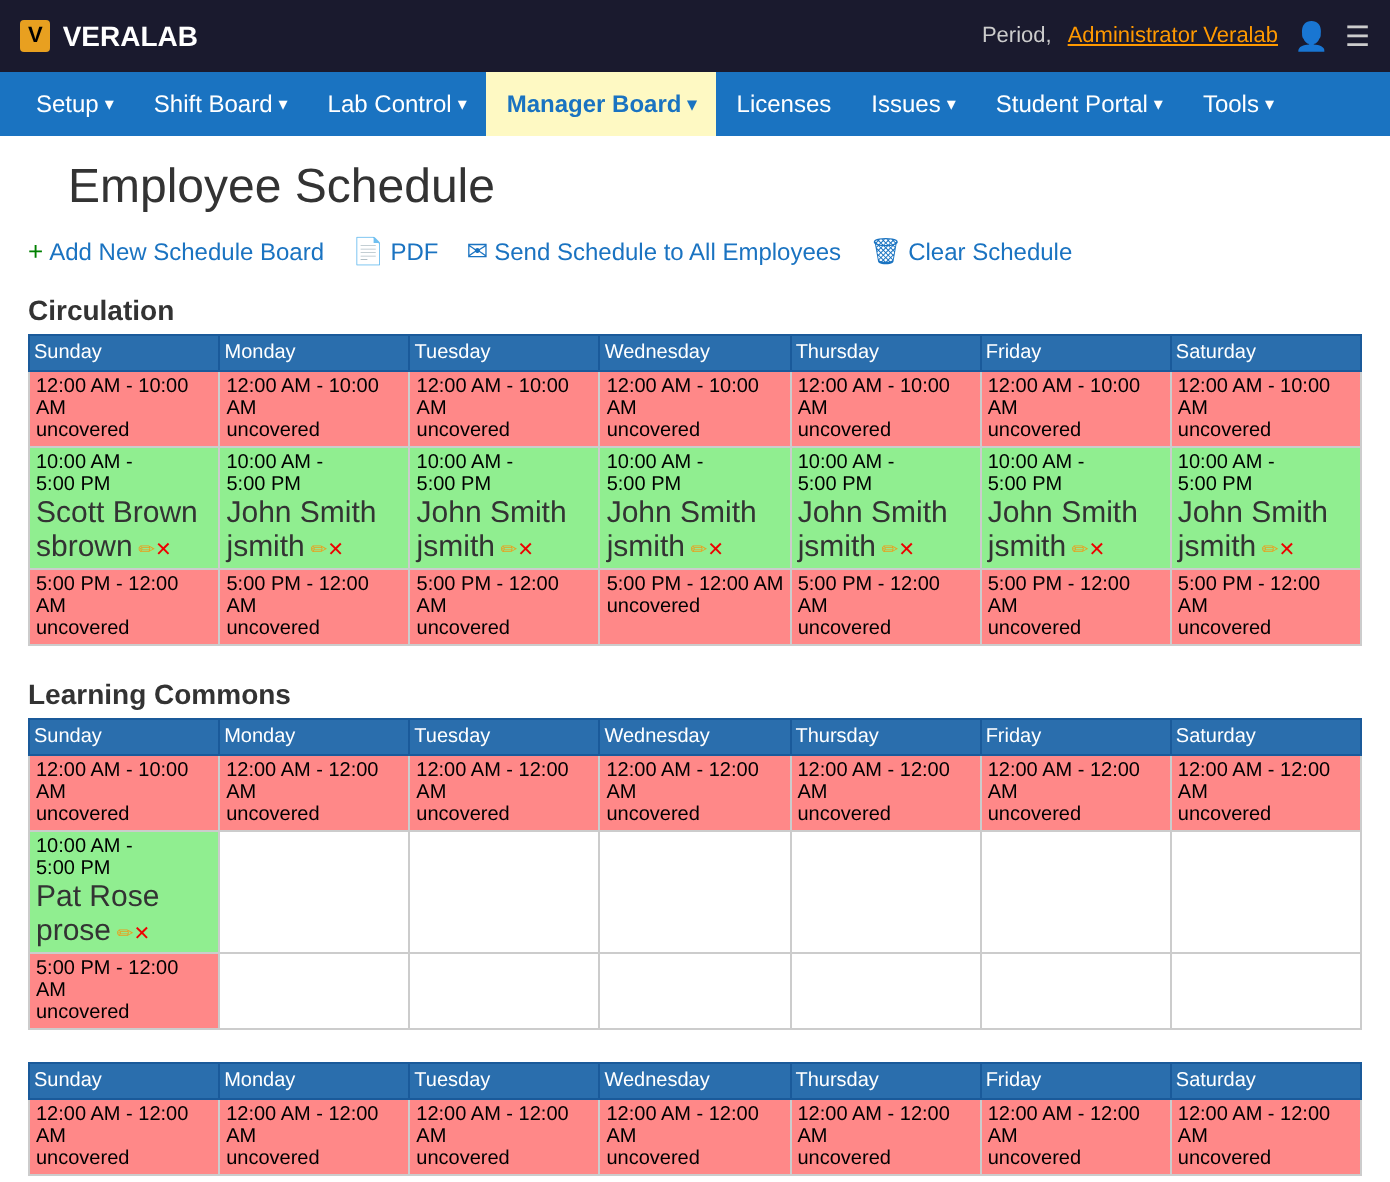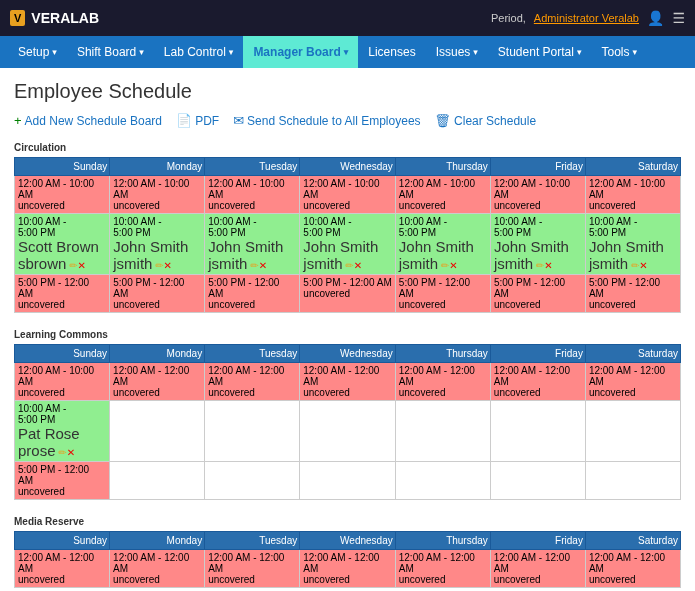--- a/index.html
+++ b/index.html
@@ -57,35 +57,36 @@
       font-size: 12px;
       padding: 0 10px;
       height: 32px;
       display: flex;
       align-items: center;
       cursor: pointer;
       white-space: nowrap;
       gap: 3px;
     }
     .nav-item.active {
-      background: #5eead4;
+      background: #fef9c3;
       color: #1a73c1;
       font-weight: bold;
     }
     .nav-item .caret { font-size: 9px; }
 
     
     .page-content {
       padding: 12px 14px;
     }
     .page-title {
-      font-size: 20px;
+      font-size: 24px;
       font-weight: normal;
       color: #333;
       margin-bottom: 10px;
+      margin-left: 20px;
     }
 
     
     .action-bar {
       display: flex;
       align-items: center;
       gap: 14px;
       margin-bottom: 14px;
       font-size: 12px;
     }
@@ -95,36 +96,36 @@
       display: flex;
       align-items: center;
       gap: 3px;
       text-decoration: none;
     }
     .action-icon { font-size: 13px; }
 
     
     .section { margin-bottom: 16px; }
     .section-title {
-      font-size: 10px;
+      font-size: 14px;
       font-weight: bold;
       color: #333;
       margin-bottom: 4px;
     }
 
     
     .schedule-table {
       width: 100%;
       border-collapse: collapse;
       font-size: 10px;
     }
     .schedule-table th {
       background: #2a6ead;
       color: #fff;
-      text-align: right;
+      text-align: left;
       padding: 3px 2px;
       border: 1px solid #1a5a9a;
       font-weight: normal;
     }
     .schedule-table td {
       border: 1px solid #ccc;
       vertical-align: top;
       padding: 2px 3px;
       min-height: 20px;
     }
@@ -273,21 +274,20 @@
           <td></td>
           <td></td>
           <td></td>
           <td></td>
         </tr>
       </tbody>
     </table>
   </div>
 
   <div class="section">
-    <div class="section-title">Media Reserve</div>
     <table class="schedule-table">
       <thead>
         <tr>
           <th>Sunday</th>
           <th>Monday</th>
           <th>Tuesday</th>
           <th>Wednesday</th>
           <th>Thursday</th>
           <th>Friday</th>
           <th>Saturday</th>

